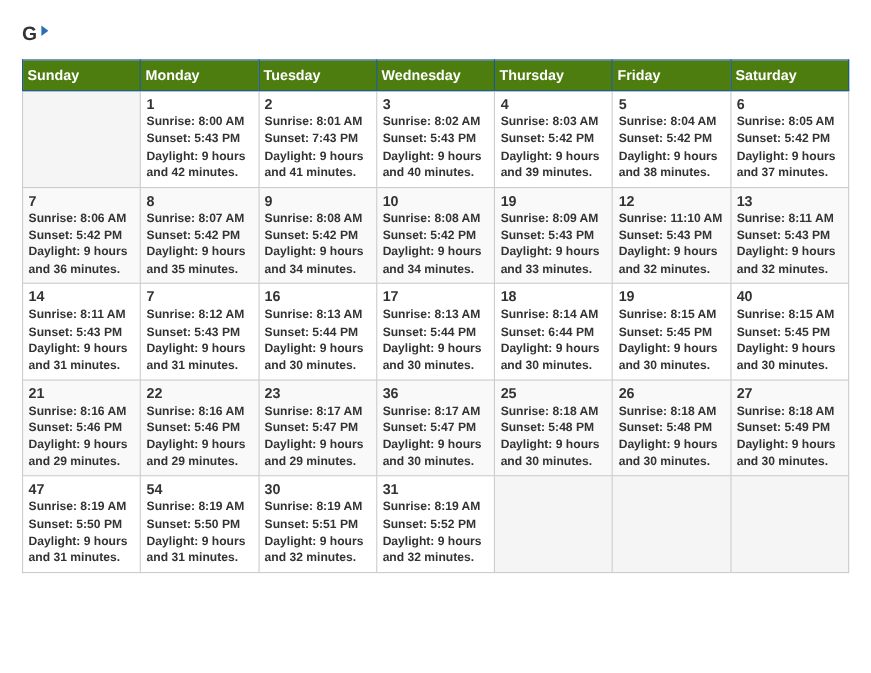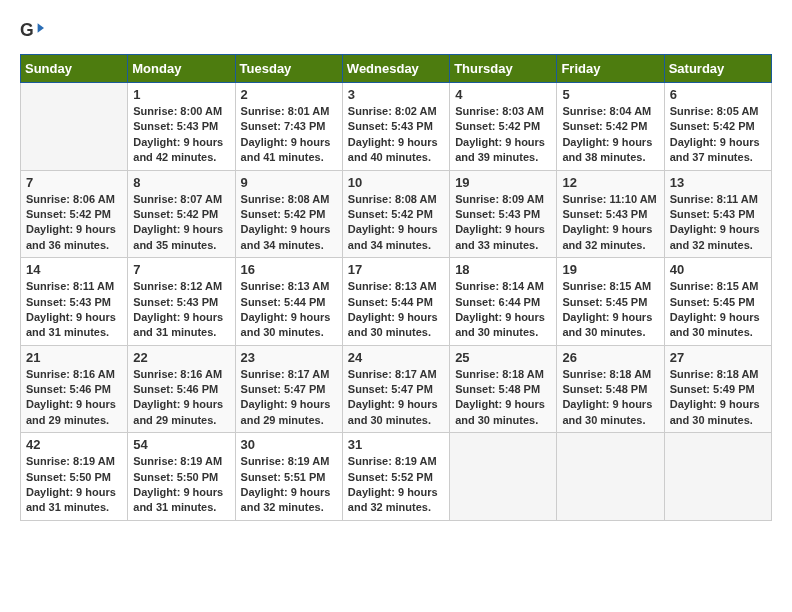--- a/index.html
+++ b/index.html
@@ -284,21 +284,21 @@
 and 29 minutes.</div>
         </td>
         <td>
           <span class="day-number">23</span>
           <div class="day-info" style="white-space: pre-line;">Sunrise: 8:17 AM
 Sunset: 5:47 PM
 Daylight: 9 hours
 and 29 minutes.</div>
         </td>
         <td>
-          <span class="day-number">24</span>
+          <span class="day-number">36</span>
           <div class="day-info" style="white-space: pre-line;">Sunrise: 8:17 AM
 Sunset: 5:47 PM
 Daylight: 9 hours
 and 30 minutes.</div>
         </td>
         <td>
           <span class="day-number">25</span>
           <div class="day-info" style="white-space: pre-line;">Sunrise: 8:18 AM
 Sunset: 5:48 PM
 Daylight: 9 hours
@@ -314,21 +314,21 @@
         <td>
           <span class="day-number">27</span>
           <div class="day-info" style="white-space: pre-line;">Sunrise: 8:18 AM
 Sunset: 5:49 PM
 Daylight: 9 hours
 and 30 minutes.</div>
         </td>
       </tr>
       <tr>
         <td>
-          <span class="day-number">42</span>
+          <span class="day-number">47</span>
           <div class="day-info" style="white-space: pre-line;">Sunrise: 8:19 AM
 Sunset: 5:50 PM
 Daylight: 9 hours
 and 31 minutes.</div>
         </td>
         <td>
           <span class="day-number">54</span>
           <div class="day-info" style="white-space: pre-line;">Sunrise: 8:19 AM
 Sunset: 5:50 PM
 Daylight: 9 hours

